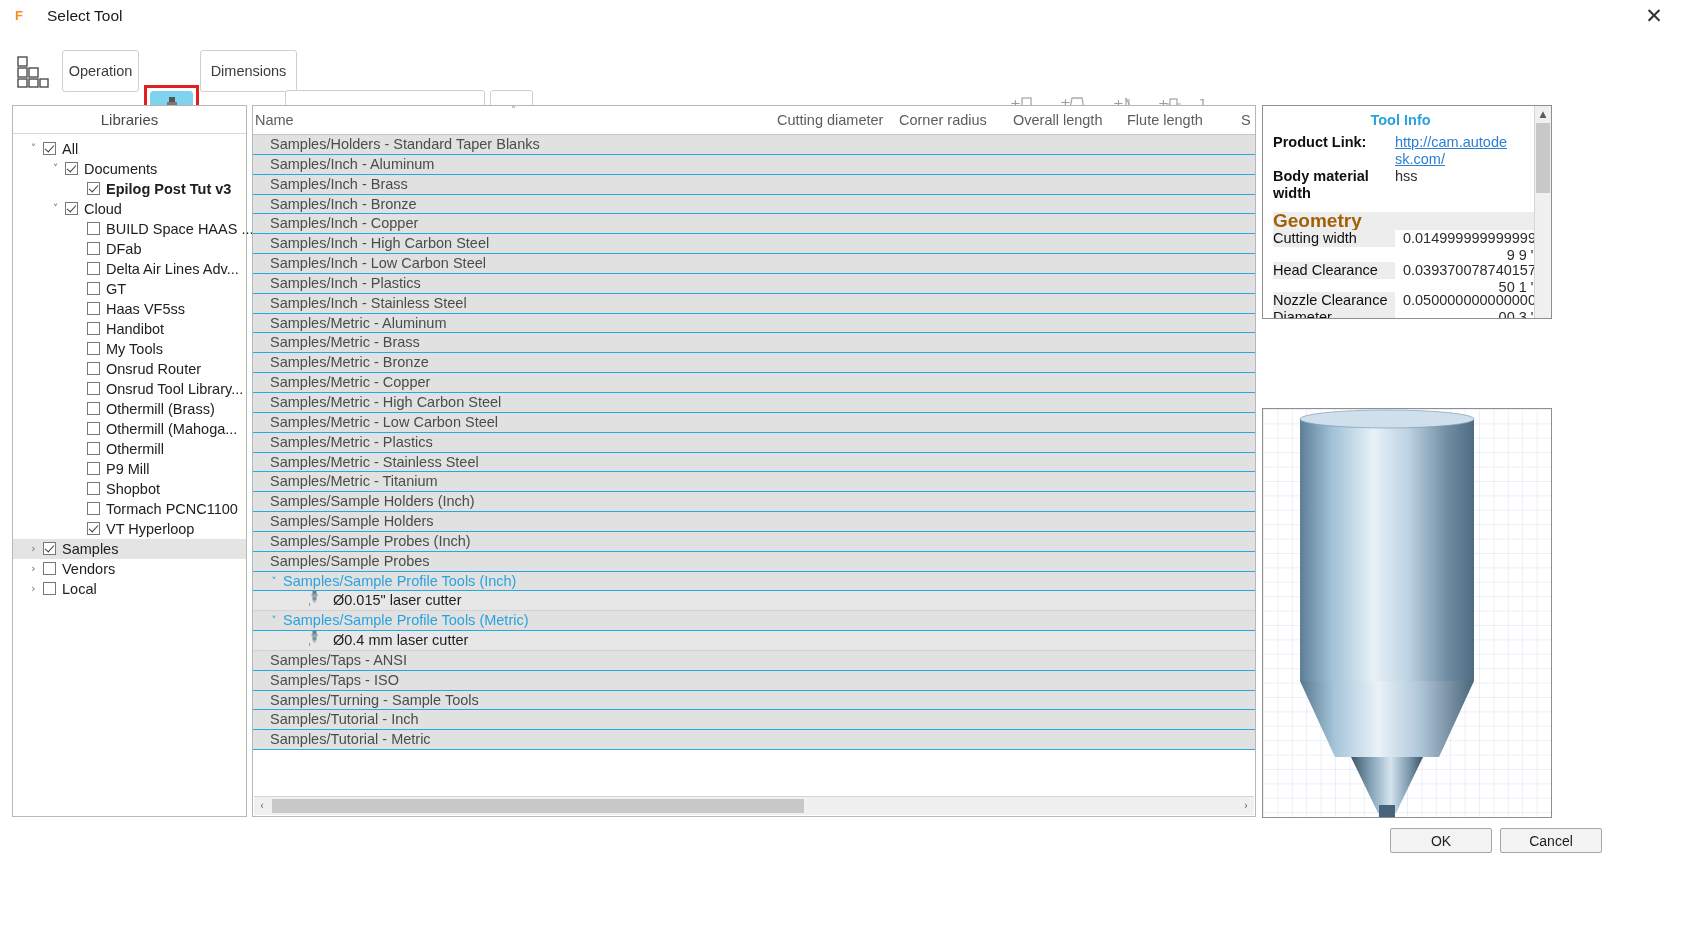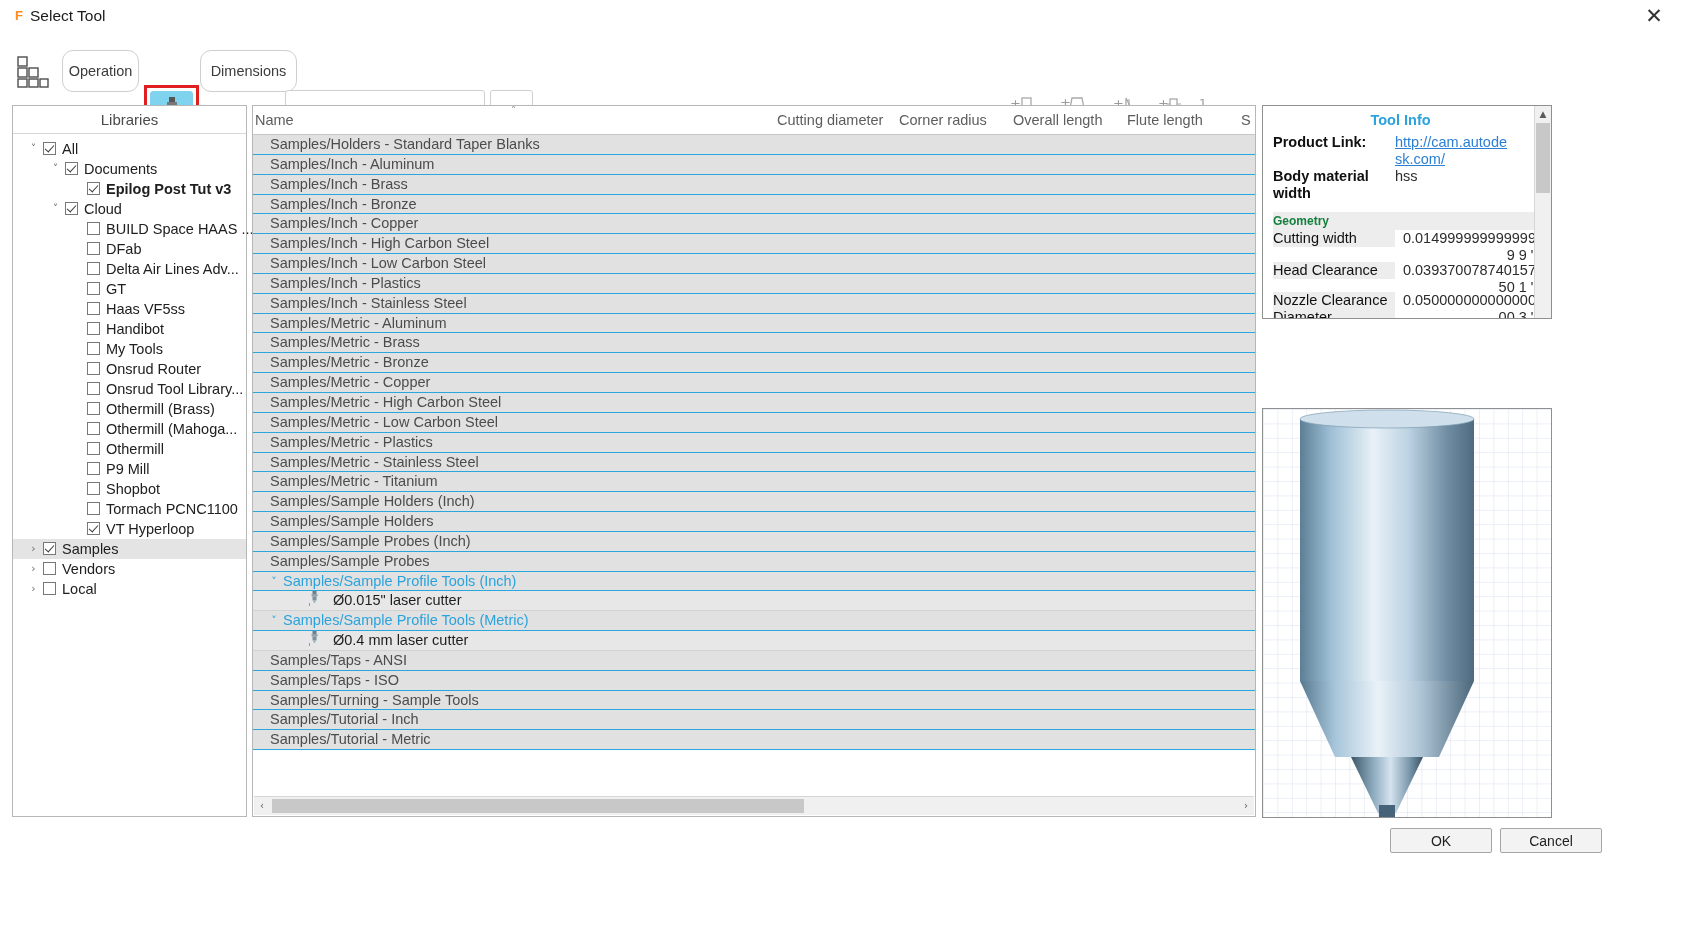--- a/index.html
+++ b/index.html
@@ -18,34 +18,34 @@
     background:#fff;
   }
   #app-icon{
     position:absolute;left:11px;top:9px;width:16px;height:16px;
     font-weight:bold;font-size:13px;color:#ff8a1e;
     line-height:16px;text-align:center;
     background:#fdfdfd;
   }
   #app-icon span{display:block;transform:translateY(-1px);}
   #win-title{
-    position:absolute;left:30px;top:7px;font-size:15.5px;color:#1a1a1a;
+    position:absolute;left:47px;top:7px;font-size:15.5px;color:#1a1a1a;
   }
   #win-close{
     position:absolute;right:14px;top:5px;width:26px;height:24px;
     font-size:21px;line-height:22px;text-align:center;color:#333;
     cursor:pointer;font-family:"DejaVu Sans",sans-serif;
   }
 
   
   #toolbar{position:absolute;left:0;top:40px;width:1681px;height:62px;}
   #grid-icon{position:absolute;left:17px;top:16px;width:34px;height:32px;}
   .tb-btn{
     position:absolute;top:10px;height:42px;
-    border:1px solid #cfcfcf;border-radius:11px;background:#fff;
+    border:1px solid #cfcfcf;border-radius:3px;background:#fff;
     font-size:14.5px;color:#3c3c3c;
     display:flex;align-items:center;justify-content:center;
     box-sizing:border-box;cursor:pointer;
   }
   #btn-operation{left:62px;width:77px;}
   #btn-dimensions{left:200px;width:97px;}
   #tool-toggle-wrap{
     position:absolute;left:144px;top:45px;width:55px;height:52px;
     border:3px solid #e02020;box-sizing:border-box;
   }
@@ -179,21 +179,21 @@
   }
   .ival{
     position:absolute;left:122px;top:0;width:133px;font-size:14.5px;color:#2c2c2c;
     line-height:17px;word-wrap:break-word;text-align:right;
   }
   .ival.lnk{color:#2b7fd4;text-decoration:underline;text-align:left;cursor:pointer;}
   .ival.left{text-align:left;}
   .sect{
     position:relative;margin-top:10px;background:#ededed;height:18px;width:263px;
   }
-  .sect b{position:absolute;left:0;top:0;font-size:12px;color:#15803d;line-height:18px;}
+  .sect b{position:absolute;left:0;top:0;font-size:19px;color:#a16207;line-height:18px;}
   .grow{position:relative;width:263px;margin-top:0;}
   .grow .gk{
     position:absolute;left:0;top:0;width:122px;font-weight:normal;font-size:14.5px;
     color:#101010;line-height:17px;background:#ededed;
   }
   .grow .gv{
     position:absolute;left:128px;top:0;width:135px;font-size:14.5px;color:#2c2c2c;
     line-height:17px;text-align:right;word-break:break-all;
   }
   #holder-name{

